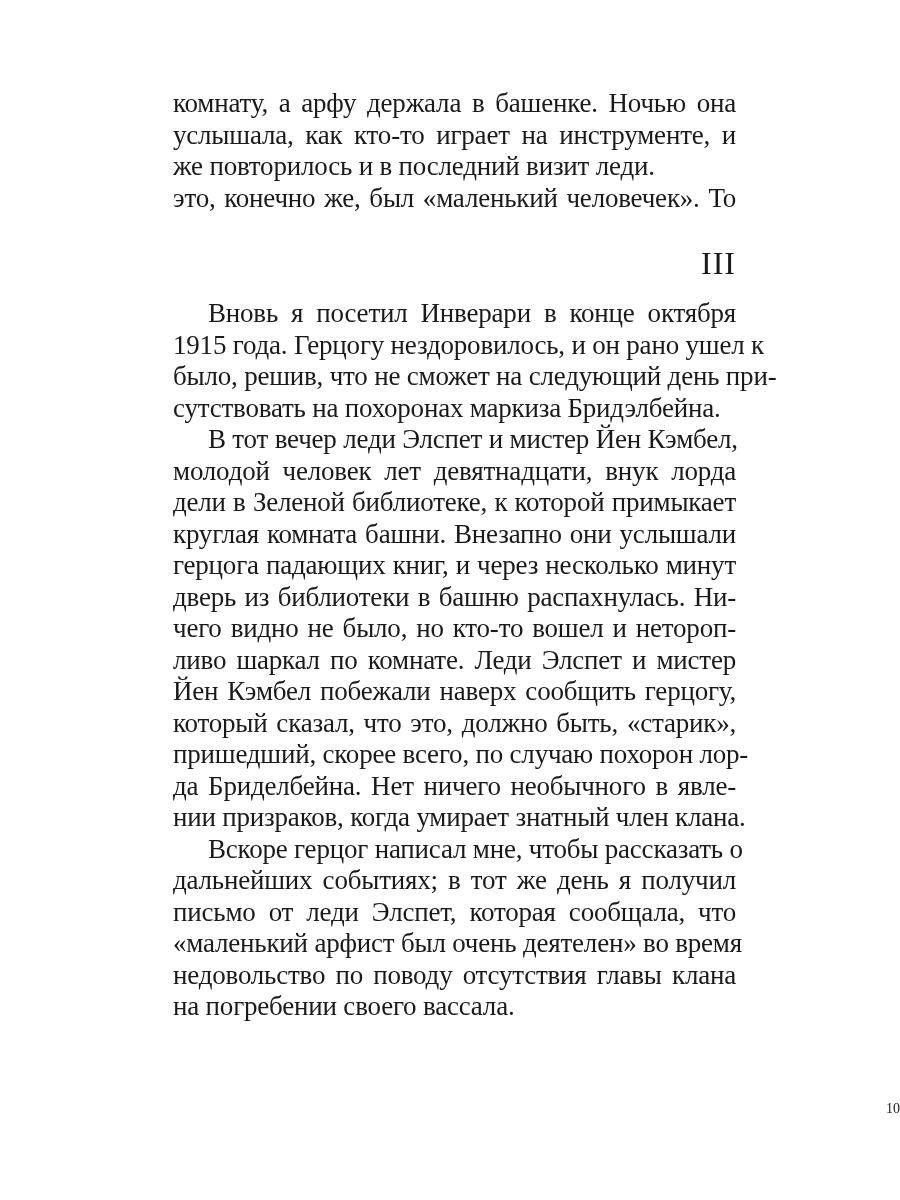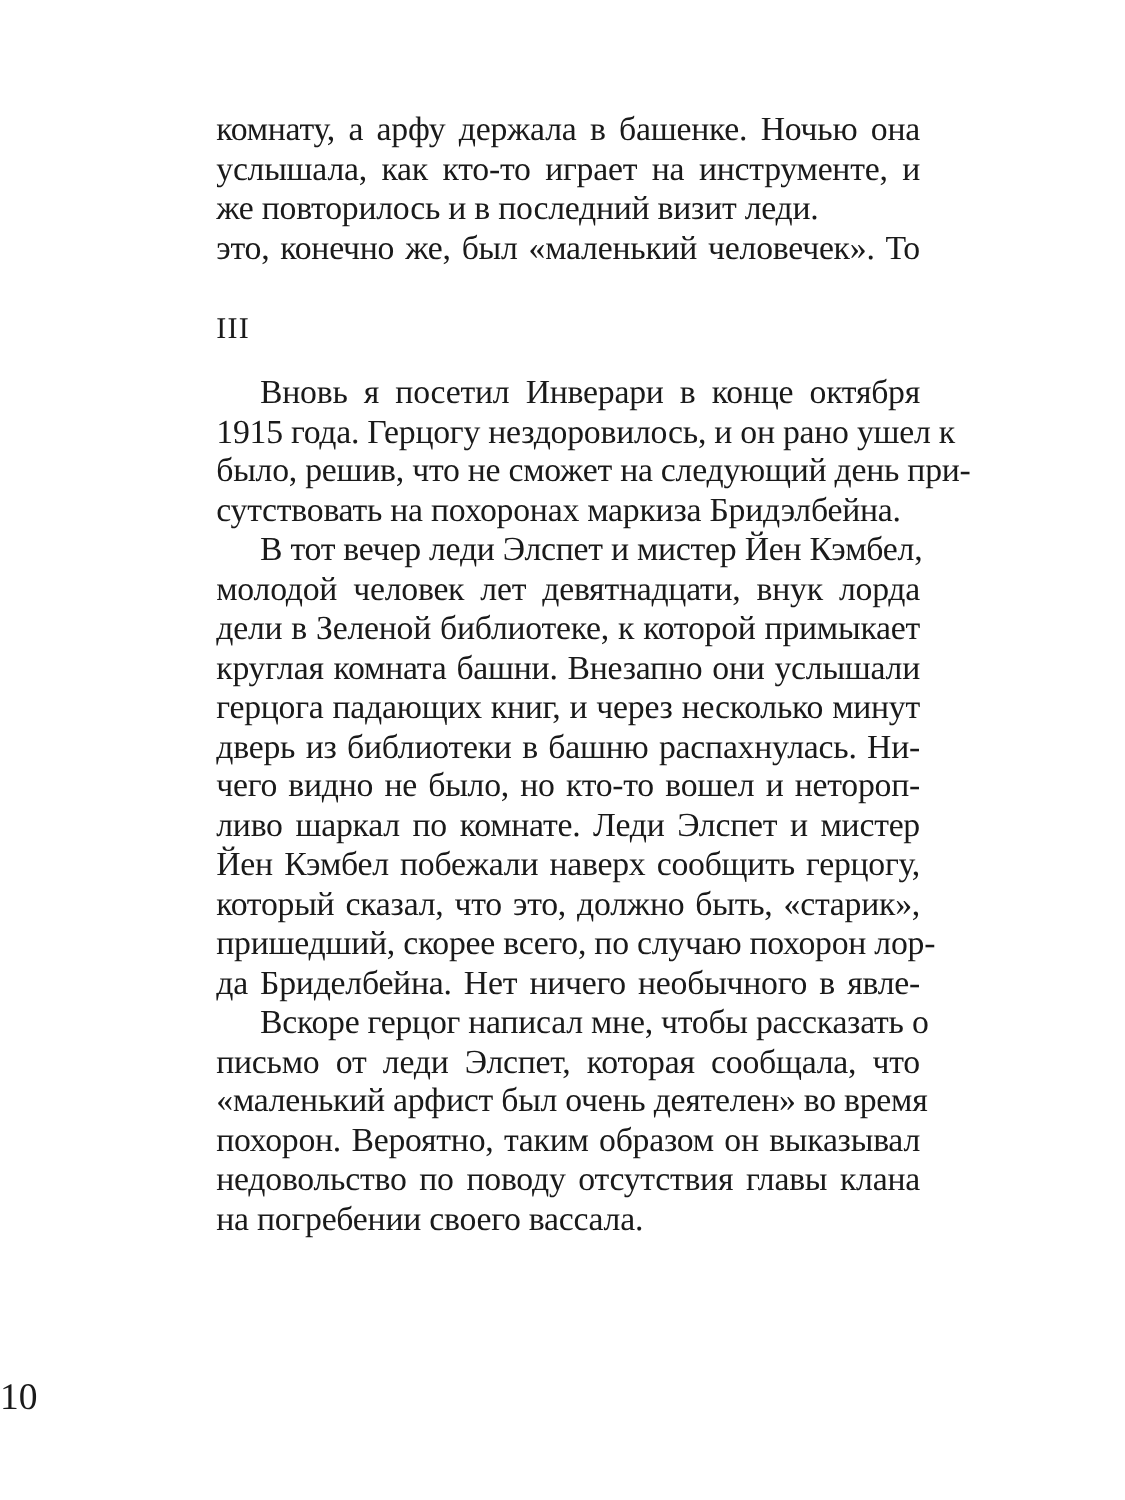--- a/index.html
+++ b/index.html
@@ -32,35 +32,35 @@
       letter-spacing: -0.2px;
       word-spacing: 0px;
     }
     .line.last {
       text-align-last: left;
     }
     .line.indent {
       text-indent: 35px;
     }
     .section-heading {
-      text-align: left;
-      font-size: 24px;
+      text-align: right;
+      font-size: 32px;
       line-height: 31px;
       height: 31px;
       margin-top: 34px;
       margin-bottom: 19px;
       letter-spacing: 1px;
     }
     .page-number {
       position: absolute;
       left: 0;
       width: 900px;
       top: 1101px;
-      text-align: left;
-      font-size: 30px;
+      text-align: right;
+      font-size: 14px;
       color: #1a1a1a;
     }
     .paragraph { display: block; }
   </style>
 </head>
 <body>
 
 <div class="page">
 
   <div class="paragraph">
@@ -85,26 +85,27 @@
     <span class="line">дели в Зеленой библиотеке, к которой примыкает</span>
     <span class="line">круглая комната башни. Внезапно они услышали</span>
     <span class="line">герцога падающих книг, и через несколько минут</span>
     <span class="line">дверь из библиотеки в башню распахнулась. Ни-</span>
     <span class="line">чего видно не было, но кто-то вошел и нетороп-</span>
     <span class="line">ливо шаркал по комнате. Леди Элспет и мистер</span>
     <span class="line">Йен Кэмбел побежали наверх сообщить герцогу,</span>
     <span class="line">который сказал, что это, должно быть, «старик»,</span>
     <span class="line">пришедший, скорее всего, по случаю похорон лор-</span>
     <span class="line">да Бриделбейна. Нет ничего необычного в явле-</span>
+    <span class="line">нии призраков, когда умирает знатный член клана.</span>
   </div>
 
   <div class="paragraph">
     <span class="line indent">Вскоре герцог написал мне, чтобы рассказать о</span>
+    <span class="line">дальнейших событиях; в тот же день я получил</span>
     <span class="line">письмо от леди Элспет, которая сообщала, что</span>
     <span class="line">«маленький арфист был очень деятелен» во время</span>
-    <span class="line">похорон. Вероятно, таким образом он выказывал</span>
     <span class="line">недовольство по поводу отсутствия главы клана</span>
     <span class="line last">на погребении своего вассала.</span>
   </div>
 
 </div>
 
 <div class="page-number">10</div>
 
 </body></html>

